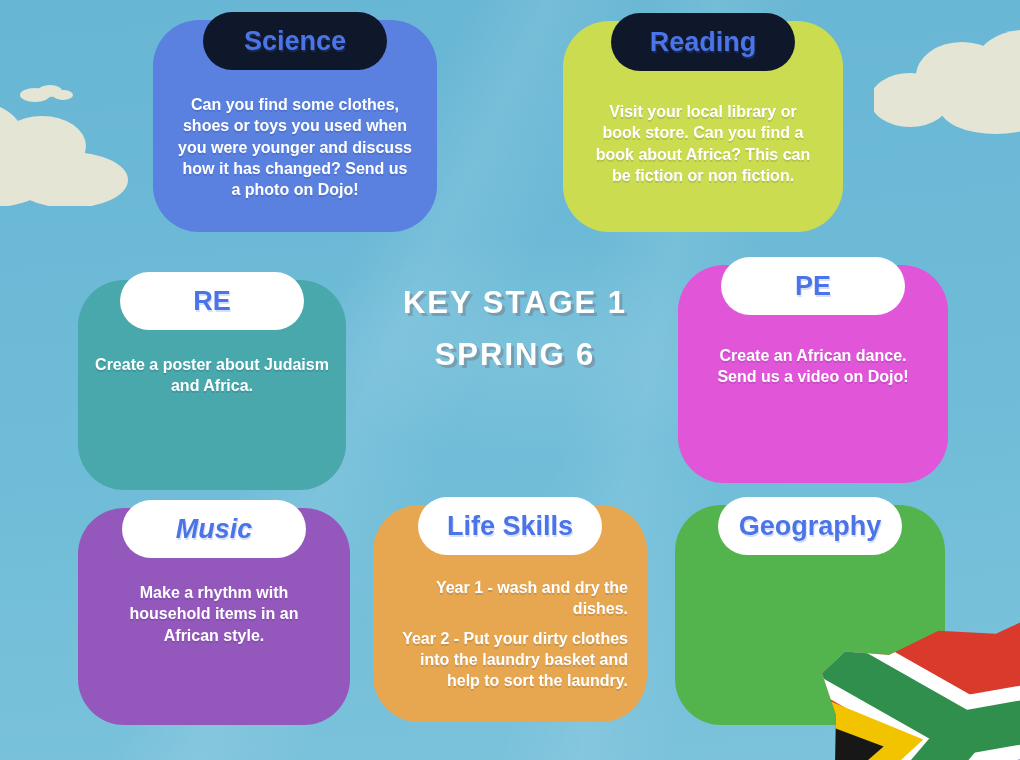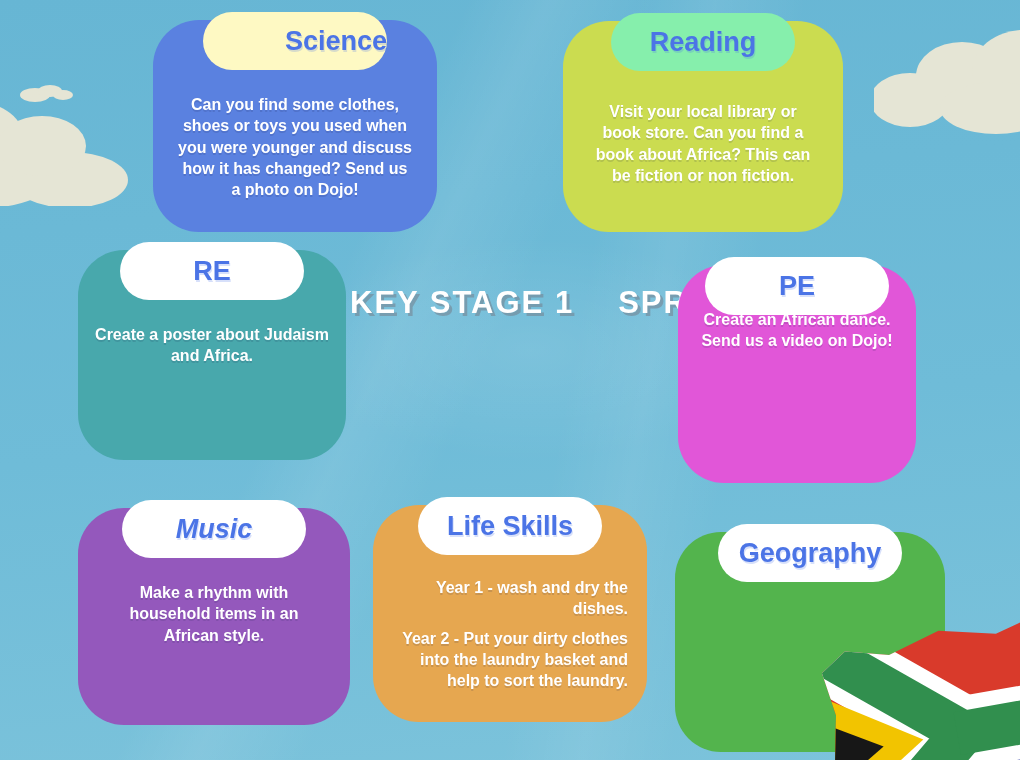--- a/index.html
+++ b/index.html
@@ -21,22 +21,22 @@
   
   .cloud{position:absolute;pointer-events:none;opacity:.93;}
   .cloud-left{left:-58px;top:88px;width:200px;height:118px;}
   .cloud-small{left:20px;top:83px;width:54px;height:19px;}
   .cloud-topright{left:874px;top:26px;width:200px;height:112px;}
 
   
   .card{position:absolute;border-radius:46px;}
   .card-science  {left:153px;top:20px;width:284px;height:212px;background:#5a81e0;}
   .card-reading  {left:563px;top:21px;width:280px;height:211px;background:#cbdc50;}
-  .card-re       {left:78px;top:250px;width:268px;height:210px;background:#48a8ac;}
-  .card-pe       {left:678px;top:265px;width:238px;height:218px;background:#e156d8;}
+  .card-re       {left:78px;top:280px;width:268px;height:210px;background:#48a8ac;}
+  .card-pe       {left:678px;top:265px;width:270px;height:218px;background:#e156d8;}
   .card-music    {left:78px;top:508px;width:272px;height:217px;background:#9458bc;}
   .card-lifeskills{left:373px;top:505px;width:274px;height:217px;background:#e6a750;}
   .card-geography{left:675px;top:505px;width:270px;height:220px;background:#53b44d;}
 
   .pill{
     position:absolute;top:-8px;left:50%;transform:translateX(-50%);
     width:184px;height:58px;border-radius:29px;background:#ffffff;
     display:flex;align-items:center;justify-content:center;
   }
   .pill span{
@@ -45,30 +45,30 @@
     white-space:nowrap;
   }
   .card .body{
     margin:74px auto 0;text-align:center;
     color:#ffffff;font-weight:bold;font-size:16px;line-height:1.33;
     text-shadow:0 2px 0 rgba(20,30,70,0.14);
   }
   .card-science  .body{width:236px;}
   .card-reading  .body{width:228px;margin-top:80px;}
   .card-re       .body{width:252px;}
-  .card-pe       .body{width:222px;margin-top:44px;}
+  .card-pe       .body{width:222px;margin-top:80px;}
   .card-music    .body{width:192px;}
   .card-lifeskills .body{width:236px;margin-top:72px;text-align:right;}
   .card-lifeskills .body.second{margin-top:8px;}
   .card-geography .body{width:212px;}
 
   
   .title{
     position:absolute;left:350px;top:285px;width:330px;
-    display:flex;flex-direction:row;align-items:center;gap:44px;
+    display:flex;flex-direction:column;align-items:center;gap:16px;
     text-align:center;
   }
   .title .line{
     font-size:31px;font-weight:bold;letter-spacing:2px;color:#ffffff;
     text-shadow:3px 3px 0 rgba(116,128,140,0.55);
     white-space:nowrap;
   }
 
   
   .flag{
@@ -108,28 +108,28 @@
       <ellipse cx="122" cy="82" rx="56" ry="26"></ellipse>
     </g>
   </svg>
 
   <div class="title">
     <div class="line">KEY STAGE 1</div>
     <div class="line">SPRING 6</div>
   </div>
 
   <section class="card card-science" style="background: rgb(90, 129, 224);">
-    <div class="pill" style="background: #fef9c3; justify-content: flex-end;">
+    <div class="pill" style="background: #0f172a;">
       <span style="color: rgb(75, 116, 230);">Science</span>
     </div>
     <p class="body">Can you find some clothes, shoes or toys you used when you were younger and discuss how it has changed? Send us a photo on Dojo!</p>
   </section>
 
   <section class="card card-reading" style="background: rgb(203, 220, 80);">
-    <div class="pill" style="background: #86efac;">
+    <div class="pill" style="background: #0f172a;">
       <span style="color: rgb(75, 116, 230);">Reading</span>
     </div>
     <p class="body">Visit your local library or book store. Can you find a book about Africa? This can be fiction or non fiction.</p>
   </section>
 
   <section class="card card-re" style="background: rgb(72, 168, 172);">
     <div class="pill" style="background: rgb(255, 255, 255);">
       <span style="color: rgb(75, 116, 230);">RE</span>
     </div>
     <p class="body">Create a poster about Judaism and Africa.</p>
@@ -150,21 +150,21 @@
   </section>
 
   <section class="card card-lifeskills" style="background: rgb(230, 167, 80);">
     <div class="pill" style="background: rgb(255, 255, 255);">
       <span style="color: rgb(75, 116, 230);">Life Skills</span>
     </div>
     <p class="body">Year 1 - wash and dry the dishes.</p>
     <p class="body second">Year 2 - Put your dirty clothes into the laundry basket and help to sort the laundry.</p>
   </section>
 
-  <section class="card card-geography" style="background: rgb(83, 180, 77); margin-top: 27px;">
+  <section class="card card-geography" style="background: rgb(83, 180, 77);">
     <div class="pill" style="background: rgb(255, 255, 255);">
       <span style="color: rgb(75, 116, 230);">Geography</span>
     </div>
   </section>
 
   <div class="flag">
     <svg viewBox="0 0 450 300" preserveAspectRatio="none" aria-hidden="true">
       <rect width="450" height="150" fill="#d93a2b" style="fill: rgb(217, 58, 43);"></rect>
       <rect y="150" width="450" height="150" fill="#1f2f9e" style="fill: rgb(31, 47, 158);"></rect>
       <path d="M0,0 L180,150 L0,300" fill="none" stroke="#ffffff" stroke-width="100" style="stroke: rgb(255, 255, 255);"></path>

